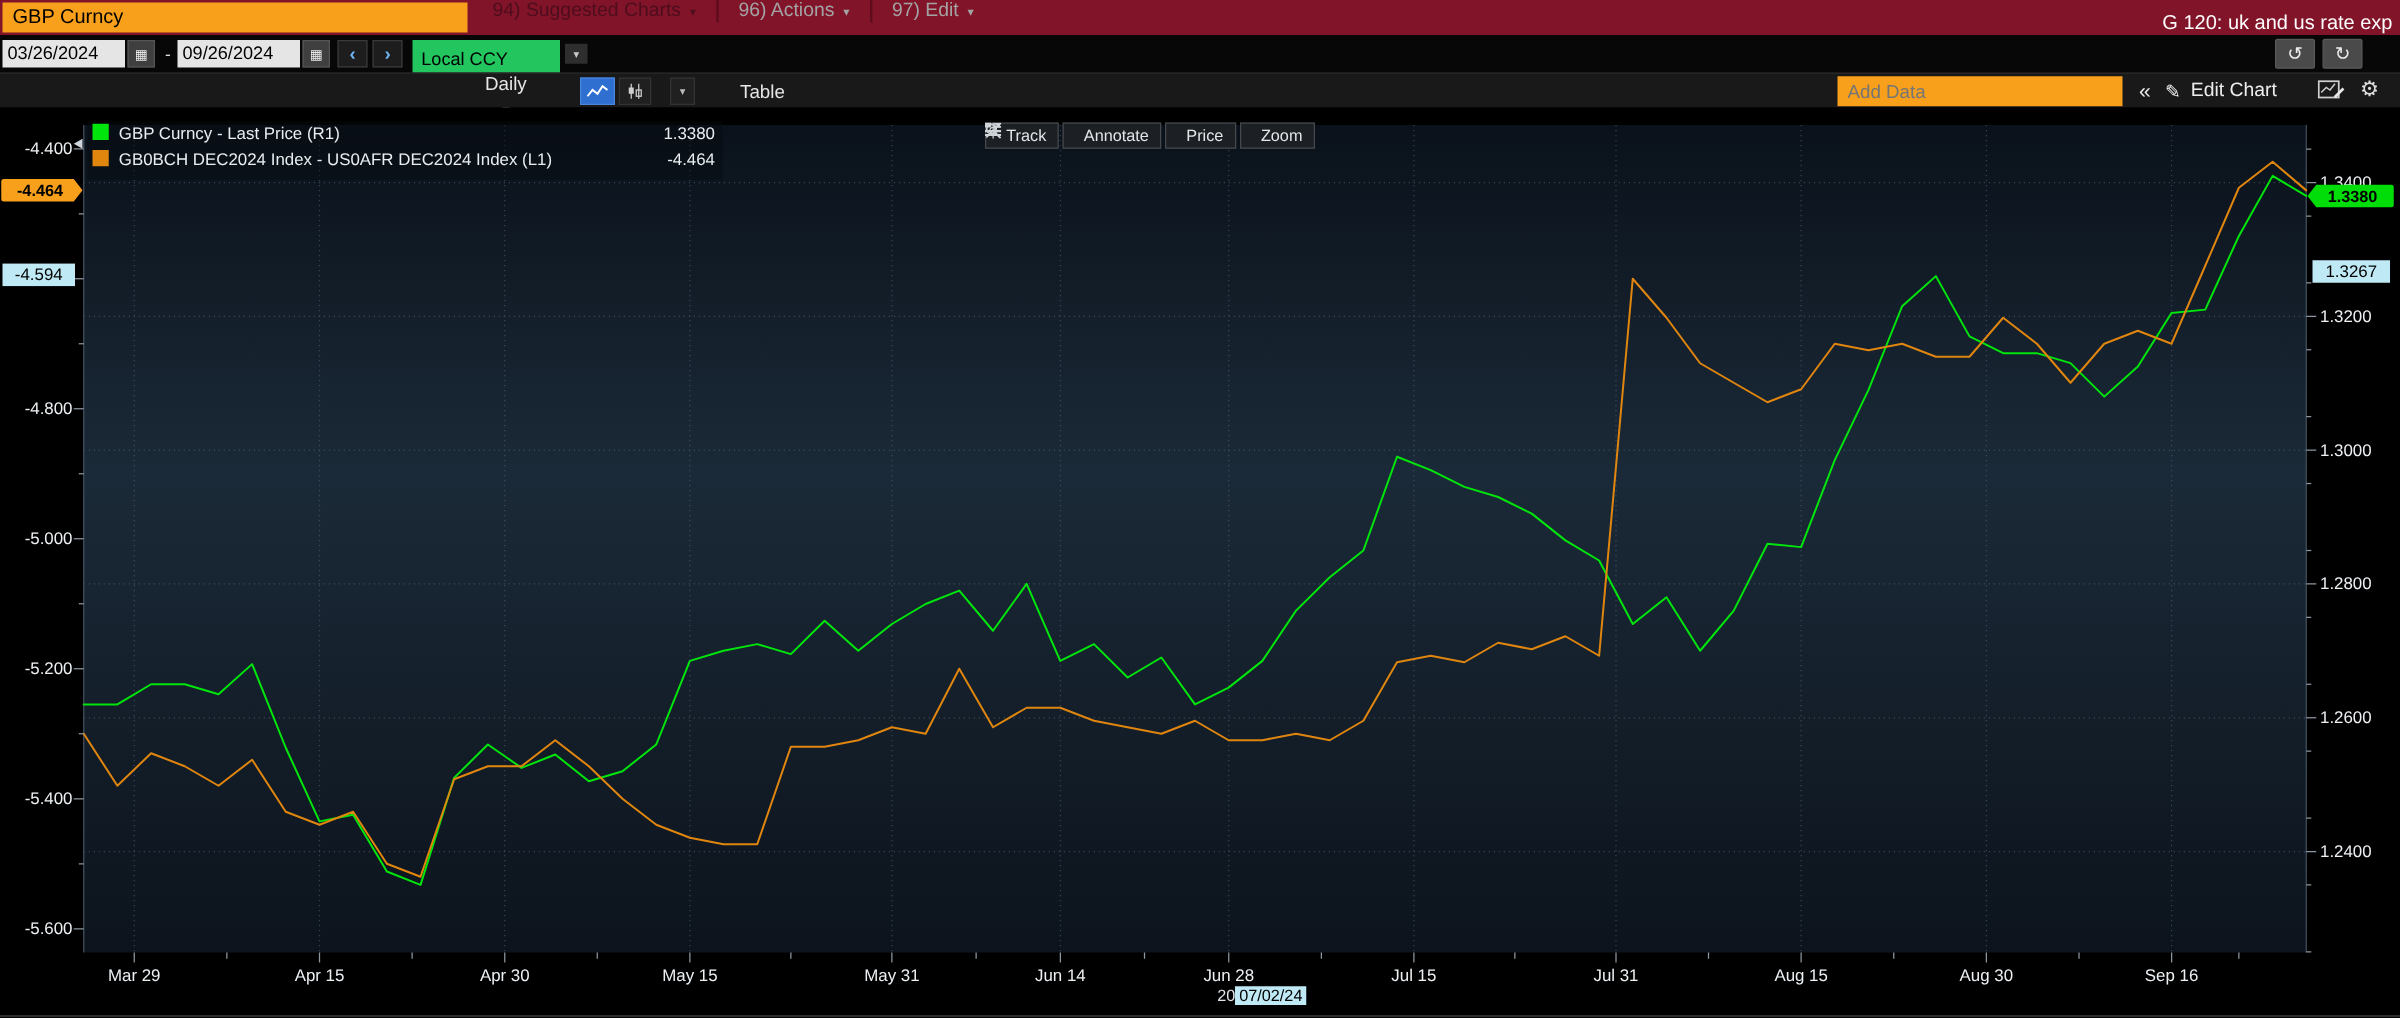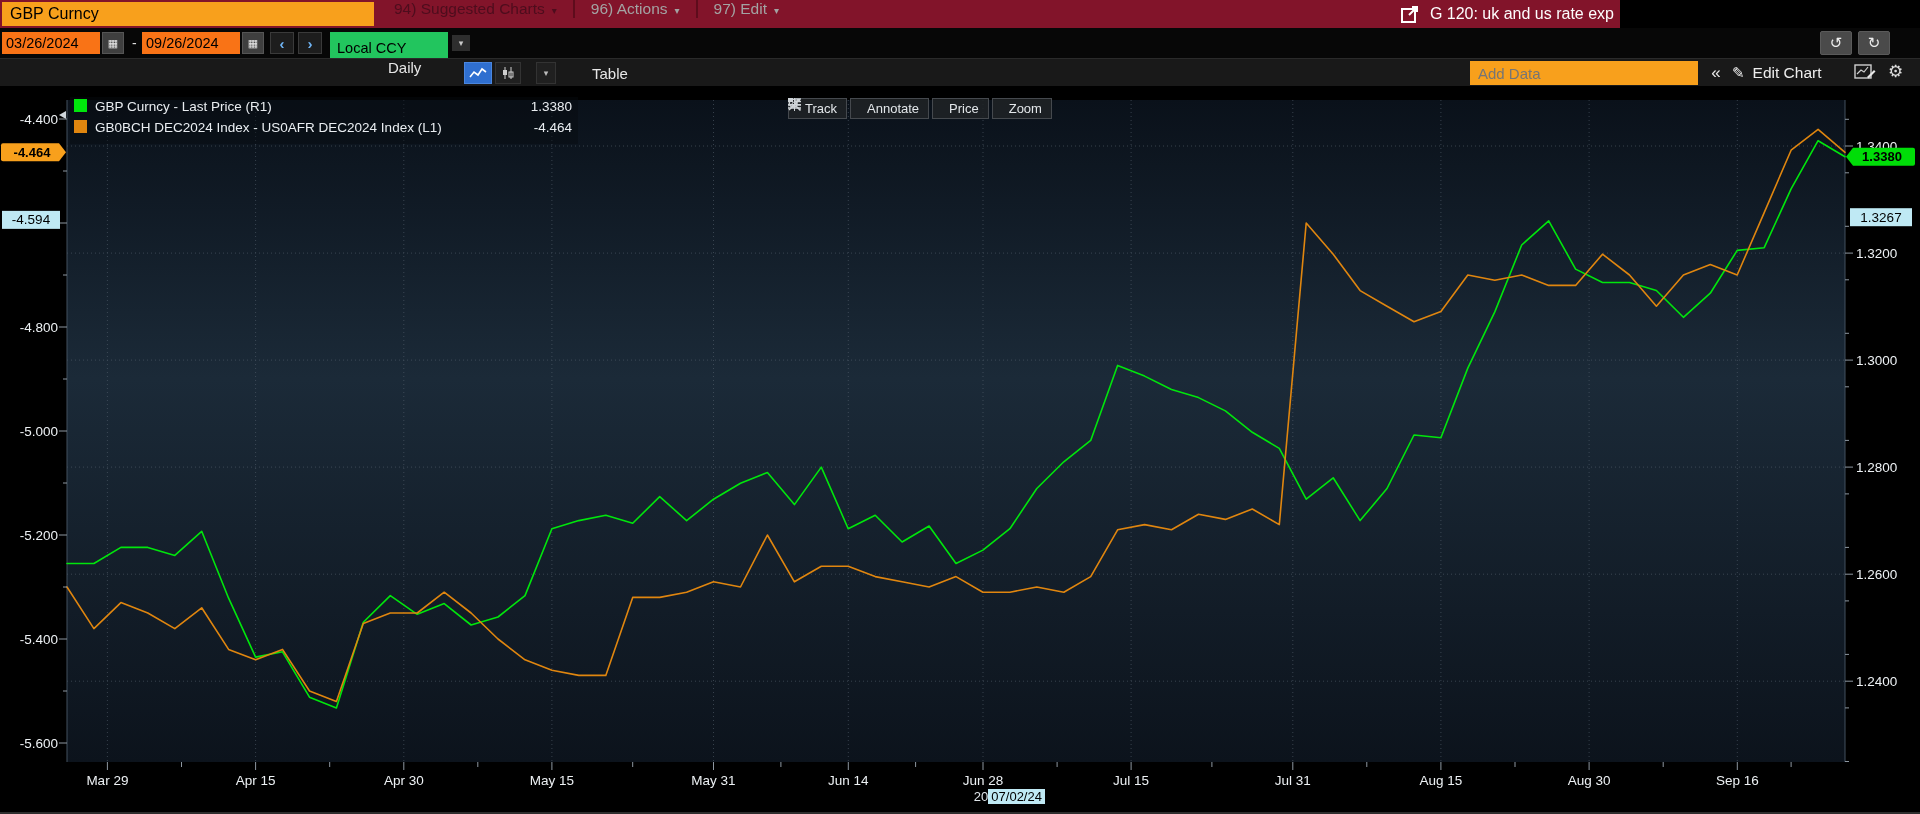--- a/index.html
+++ b/index.html
@@ -1,34 +1,34 @@
 <!DOCTYPE html>
 <html><head>
 <meta charset="utf-8">
 <style>
   * { margin:0; padding:0; box-sizing:border-box; }
   html,body { background:#000; }
   body { font-family:"Liberation Sans", sans-serif; }
   .app { position:relative; width:1920px; height:814px; background:#000; overflow:hidden; }
 
   
-  .cmdbar { position:absolute; left:0; top:0; width:1620px; height:28px; background:#82142a; display:flex; align-items:center; }
+  .cmdbar { position:absolute; left:0; top:0; width:1920px; height:28px; background:#82142a; display:flex; align-items:center; }
   .ticker-box { position:absolute; left:2px; top:2px; width:372px; height:24px; background:#f8a01c; border:none; outline:none; color:#000; font-size:16px; padding:0 8px; font-family:"Liberation Sans",sans-serif; }
   .menu { position:absolute; left:378px; top:0; height:28px; display:flex; align-items:flex-start; }
   .menu-item { display:flex; align-items:center; gap:7px; padding:0 16px; font-size:15.5px; border-left:2px solid #5e0c1c; cursor:default; white-space:nowrap; }
   .menu-item:first-child { border-left:none; }
   .menu-item .caret { font-size:10px; margin-top:2px; }
   .mi-dim { color:#4d0d1d; }
   .mi-lit { color:#a3a3a3; }
-  .win-id { position:absolute; right:6px; top:0; height:28px; display:flex; align-items:center; gap:10px; color:#fdfdfd; font-size:16px; }
+  .win-id { position:absolute; right:6px; top:0; height:28px; display:flex; align-items:center; gap:10px; color:#fdfdfd; font-size:16px;flex-direction:column; }
   .win-id svg { display:block; }
 
   
   .daterow { position:absolute; left:0; top:28px; width:1920px; height:30px; background:#070707; }
-  .date-input { position:absolute; top:4px; height:22px; width:98px; background:#f97316; border:none; outline:none; color:#000; font-size:14.5px; padding:0 4px; font-family:"Liberation Sans",sans-serif; }
+  .date-input { position:absolute; top:4px; height:22px; width:98px; background:#e5e5e5; border:none; outline:none; color:#000; font-size:14.5px; padding:0 4px; font-family:"Liberation Sans",sans-serif; }
   .cal-btn { position:absolute; top:4px; width:22px; height:22px; background:#3f3f3f; border:1px solid #555; color:#e9e9e9; font-size:11px; display:flex; align-items:center; justify-content:center; cursor:pointer; }
   .dash-sep { position:absolute; top:7px; color:#ddd; font-size:14px; }
   .nav-btn { position:absolute; top:4px; width:24px; height:22px; background:#1d1d1d; border:1px solid #3a3a3a; color:#6fb3f2; font-size:15px; font-weight:bold; display:flex; align-items:center; justify-content:center; cursor:pointer; }
   .ccy-box { position:absolute; left:330px; top:4px; width:118px; height:22px; background:#22c55e; color:#000; font-size:14.5px; display:flex; align-items:center; padding:16px 7px; }
   .ccy-caret { position:absolute; left:452px; top:7px; width:18px; height:16px; background:#2e2e2e; color:#c9c9c9; font-size:9px; display:flex; align-items:center; justify-content:center; cursor:pointer; }
   .undo-btn,.redo-btn { position:absolute; top:3px; width:32px; height:24px; background:#4a4a4a; border:1px solid #5a5a5a; border-radius:2px; color:#ececec; font-size:15px; display:flex; align-items:center; justify-content:center; cursor:pointer; }
 
   
   .toolbar { position:absolute; left:0; top:58px; width:1920px; height:28px; background:#191919; border-top:1px solid #2a2a2a; }
   .periods { position:absolute; left:4px; top:0; height:28px; display:flex; align-items:center; }

